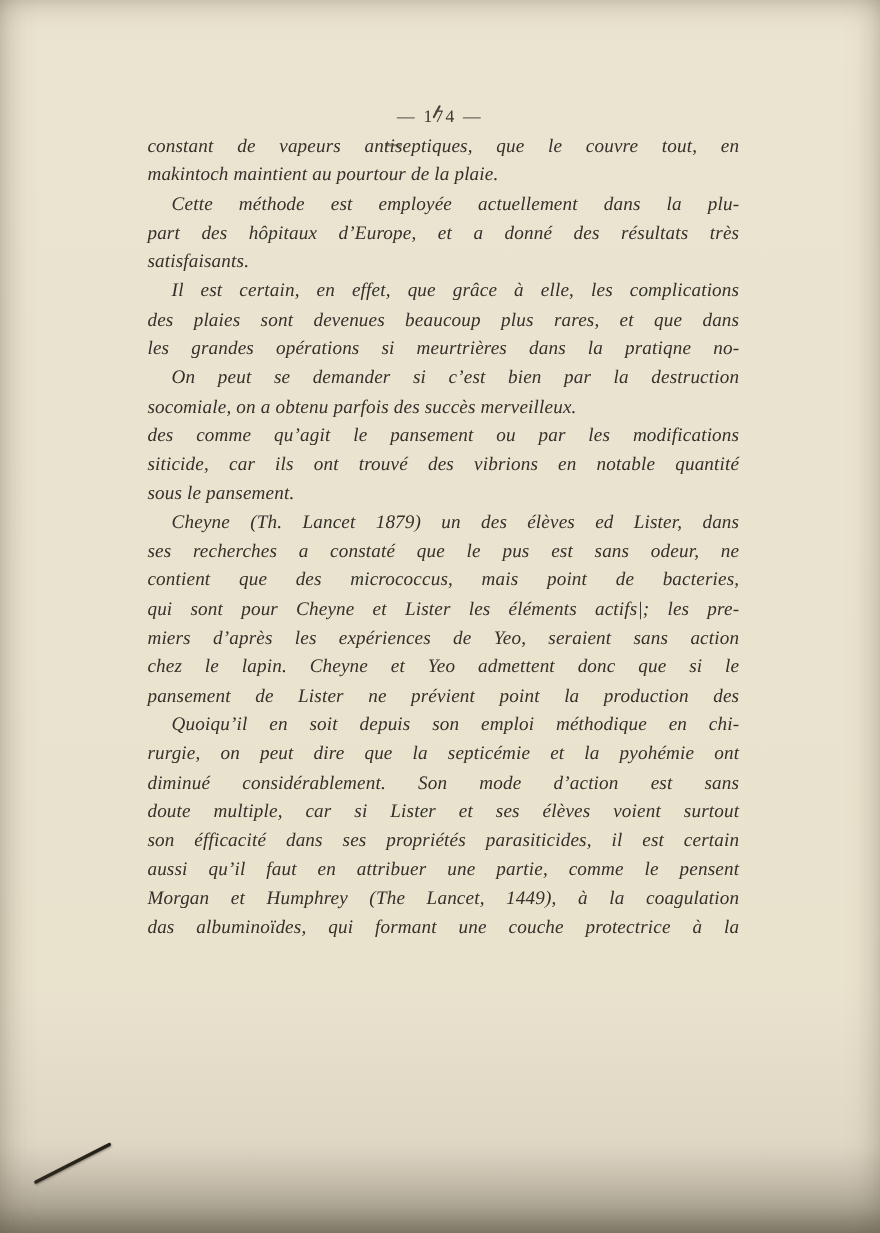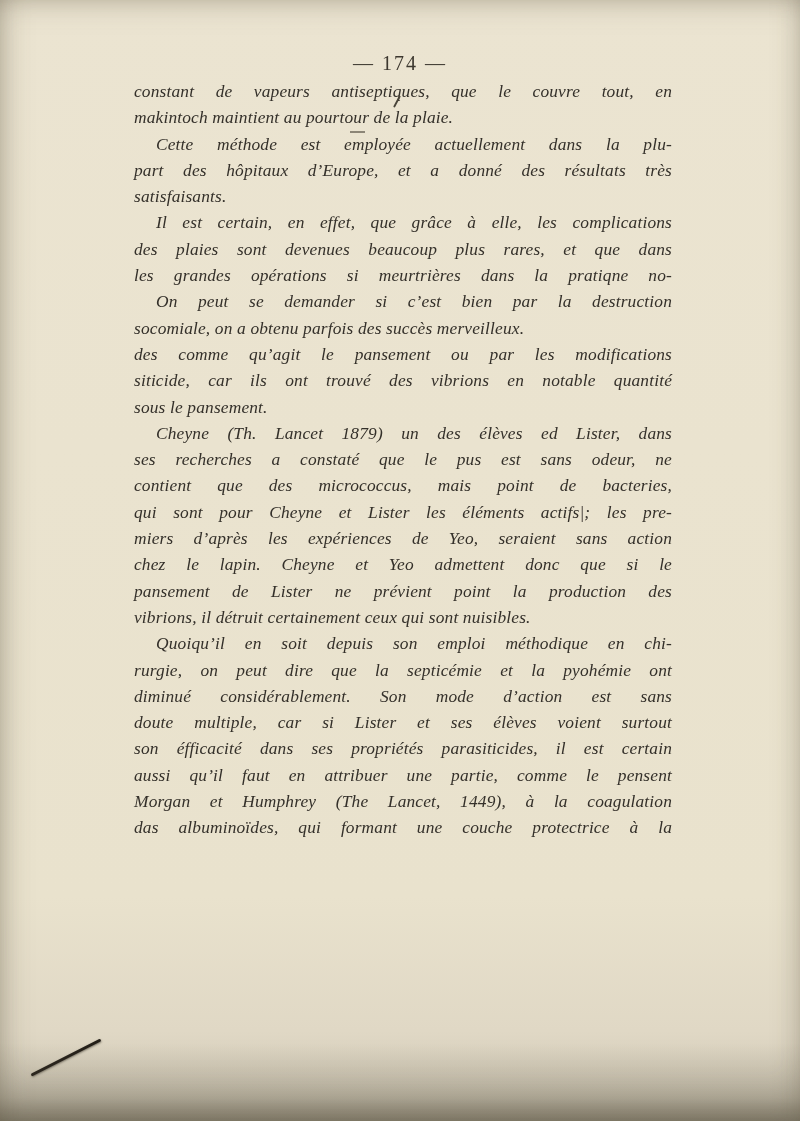--- a/index.html
+++ b/index.html
@@ -15,23 +15,23 @@
     background: linear-gradient(180deg, #ebe4d1 0%, #e9e2cd 80%, #e0d8c5 92%, #c9c2b0 100%);
     box-shadow:
       inset 0 16px 34px -22px rgba(110,100,80,.55),
       inset 18px 0 36px -26px rgba(110,100,80,.50),
       inset -16px 0 34px -26px rgba(110,100,80,.40),
       inset 0 -30px 46px -24px rgba(88,80,62,.65);
     font-family: "Liberation Serif", "DejaVu Serif", serif;
     color: #34302a;
   }
   .page-number {
-    padding-top: 52px;
+    padding-top: 98px;
     text-align: center;
-    font-size: 20px;
+    font-size: 16px;
     letter-spacing: 2px;
     color: #3c372f;
   }
   .text-block {
     width: 538px;
     margin: 3px 0 0 134px;
     font-size: 17.4px;
     line-height: 26.3px;
     letter-spacing: 0.15px;
     font-style: italic;
@@ -102,21 +102,20 @@
     <div class="line j">siticide, car ils ont trouvé des vibrions en notable quantité</div>
     <div class="line">sous le pansement.</div>
 
     <div class="line j ind">Cheyne (Th. Lancet 1879) un des élèves ed Lister, dans</div>
     <div class="line j">ses recherches a constaté que le pus est sans odeur, ne</div>
     <div class="line j">contient que des micrococcus, mais point de bacteries,</div>
     <div class="line j">qui sont pour Cheyne et Lister les éléments actifs|; les pre-</div>
     <div class="line j">miers d’après les expériences de Yeo, seraient sans action</div>
     <div class="line j">chez le lapin. Cheyne et Yeo admettent donc que si le</div>
     <div class="line j">pansement de Lister ne prévient point la production des</div>
-    <div class="line">vibrions, il détruit certainement ceux qui sont nuisibles.</div>
 
     <div class="line j ind">Quoiqu’il en soit depuis son emploi méthodique en chi-</div>
     <div class="line j">rurgie, on peut dire que la septicémie et la pyohémie ont</div>
     <div class="line j">diminué considérablement. Son mode d’action est sans</div>
     <div class="line j">doute multiple, car si Lister et ses élèves voient surtout</div>
     <div class="line j">son éfficacité dans ses propriétés parasiticides, il est certain</div>
     <div class="line j">aussi qu’il faut en attribuer une partie, comme le pensent</div>
     <div class="line j">Morgan et Humphrey (The Lancet, 1449), à la coagulation</div>
     <div class="line j">das albuminoïdes, qui formant une couche protectrice à la</div>
   </div>

